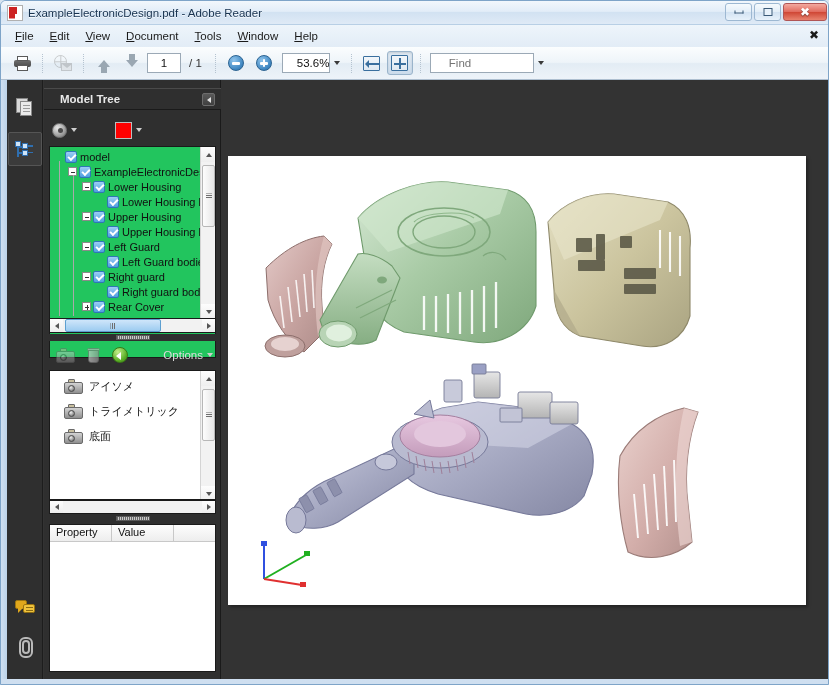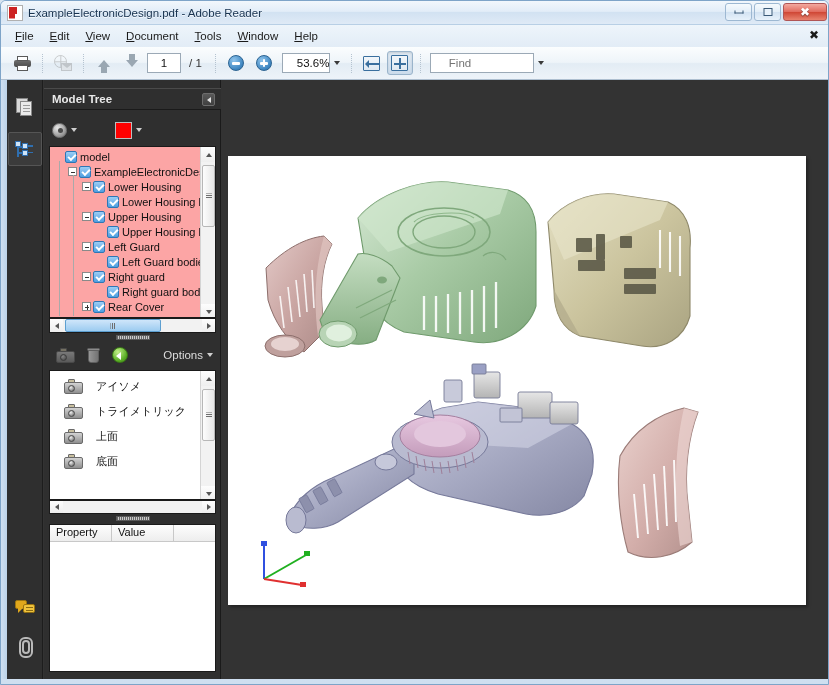--- a/index.html
+++ b/index.html
@@ -203,20 +203,21 @@
 
   
   #panel {
     position: absolute; left: 43px; top: 0; width: 177px; height: 599px;
     background: #2f2f2f; border-right: 1px solid #1a1a1a;
   }
   #panel-header {
     position: absolute; left: 0; top: 8px; width: 177px; height: 22px;
     display: flex; align-items: center; border-top: 1px solid #4a4a4a; border-bottom: 1px solid #1a1a1a;
     background: #2f2f2f;
+    padding-left: 8px;
   }
   #panel-title { color: #e9e9e9; font-size: 11.5px; font-weight: bold; margin-left: 8px; }
   #panel-collapse {
     position: absolute; right: 6px; top: 4px; width: 13px; height: 13px;
     background: linear-gradient(#5a5a5a,#3f3f3f); border: 1px solid #6d6d6d; border-radius: 2px;
     display: flex; align-items: center; justify-content: center;
   }
   #panel-collapse::after { content: ""; width: 0; height: 0;
       border-top: 3.5px solid transparent; border-bottom: 3.5px solid transparent; border-right: 4px solid #e0e0e0; }
   #panel-toolbar {
@@ -227,22 +228,22 @@
       background: radial-gradient(circle at 35% 30%, #e8e8e8, #9a9a9a 65%, #6e6e6e);
       border: 1px solid #787878; position: relative; }
   .ico-gear::after { content: ""; position: absolute; left: 4.5px; top: 4.5px; width: 5px; height: 5px;
       border-radius: 50%; background: #4a4a4a; }
   .dk-caret { width: 0; height: 0; border-left: 3.5px solid transparent; border-right: 3.5px solid transparent;
       border-top: 4px solid #cfcfcf; }
   .color-swatch { width: 17px; height: 17px; border: 1px solid #bdbdbd; }
 
   
   #tree-box {
-    position: absolute; left: 5px; top: 66px; width: 167px; height: 172px;
-    background: #fca5a5; border: 1px solid #1a1a1a; overflow: hidden;
+    position: absolute; left: 5px; top: 66px; width: 167px; height: 212px;
+    background: #22c55e; border: 1px solid #1a1a1a; overflow: hidden;
   }
   #tree-scroll-v {
     position: absolute; right: 0; top: 0; width: 15px; height: 172px;
     background: #f2f2f2; border-left: 1px solid #d4d4d4;
   }
   .sb-arrow { width: 15px; height: 15px; display: flex; align-items: center; justify-content: center;
       background: linear-gradient(#fdfdfd,#eeeeee); }
   .sb-up::after { content: ""; width: 0; height: 0; border-left: 3.5px solid transparent;
       border-right: 3.5px solid transparent; border-bottom: 4.5px solid #555; }
   .sb-dn::after { content: ""; width: 0; height: 0; border-left: 3.5px solid transparent;
@@ -327,21 +328,21 @@
   .ico-green::after { content: ""; position: absolute; left: 3px; top: 4px; width: 0; height: 0;
       border-top: 4px solid transparent; border-bottom: 4px solid transparent; border-right: 5px solid #fff; }
   #options-btn { margin-left: auto; margin-right: 8px; color: #dcdcdc; font-size: 11.5px; display: flex; align-items: center; gap: 4px; }
 
   
   #views-box {
     position: absolute; left: 5px; top: 290px; width: 167px; height: 130px;
     background: #ffffff; border: 1px solid #1a1a1a; overflow: hidden;
   }
   #views-list { position: absolute; left: 0; top: 0; width: 152px; height: 130px; padding-top: 3px; }
-  .view-row { height: 25px; display: flex; align-items: center; padding-left: 14px; gap: 13px; }
+  .view-row { height: 25px; display: flex; align-items: center; padding-left: 14px; gap: 6px; }
   .view-label { font-size: 11px; color: #111; font-family: "DejaVu Sans", sans-serif; }
   #views-scroll-v { position: absolute; right: 0; top: 0; width: 15px; height: 130px;
       background: #f2f2f2; border-left: 1px solid #d4d4d4; }
   #views-hbar { position: absolute; left: 5px; top: 420px; width: 167px; height: 14px;
       background: #f2f2f2; border: 1px solid #1a1a1a; display: flex; align-items: center; }
   #grip2 { position: absolute; left: 5px; top: 435px; width: 167px; height: 7px;
       background: #2f2f2f; display: flex; align-items: center; justify-content: center; }
 
   
   #prop-box {
@@ -605,28 +606,20 @@
               </span>
               <span class="view-label">アイソメ</span>
             </div>
             <div class="view-row">
               <span class="ico-cam">
                 <i class="bd"></i>
                 <i class="ln"></i>
                 <i class="lens"></i>
               </span>
               <span class="view-label">トライメトリック</span>
-            </div>
-            <div class="view-row">
-              <span class="ico-cam">
-                <i class="bd"></i>
-                <i class="ln"></i>
-                <i class="lens"></i>
-              </span>
-              <span class="view-label">上面</span>
             </div>
             <div class="view-row">
               <span class="ico-cam">
                 <i class="bd"></i>
                 <i class="ln"></i>
                 <i class="lens"></i>
               </span>
               <span class="view-label">底面</span>
             </div>
           </div>

